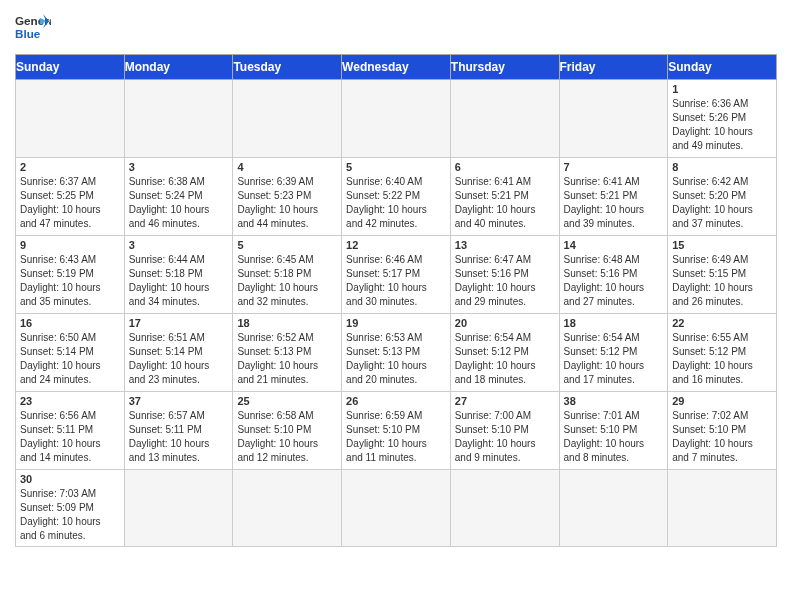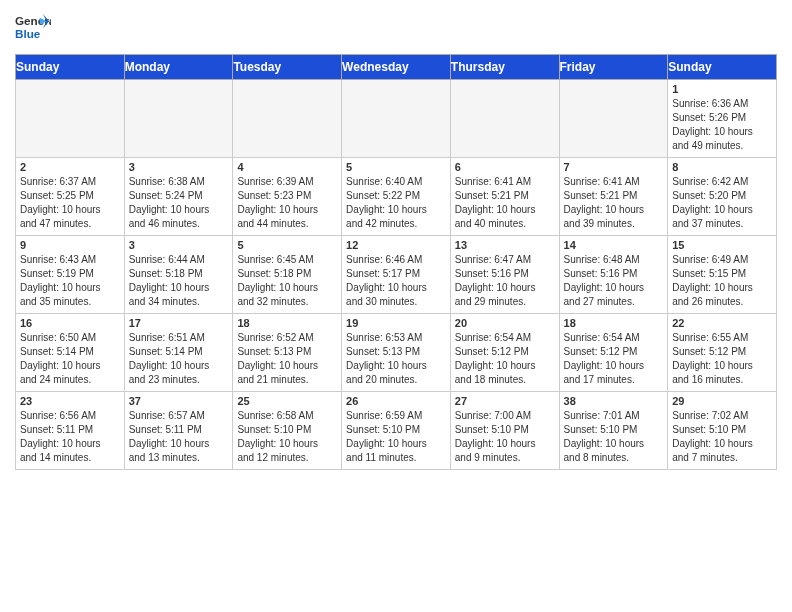--- a/index.html
+++ b/index.html
@@ -236,15 +236,27 @@
           </td>
           <td>
             <span class="day-number">38</span>
             <div class="day-info">Sunrise: 7:01 AM<br>Sunset: 5:10 PM<br>Daylight: 10 hours and 8 minutes.</div>
           </td>
           <td>
             <span class="day-number">29</span>
             <div class="day-info">Sunrise: 7:02 AM<br>Sunset: 5:10 PM<br>Daylight: 10 hours and 7 minutes.</div>
           </td>
         </tr>
+        <tr class="last-row">
+          <td>
+            <span class="day-number">30</span>
+            <div class="day-info">Sunrise: 7:03 AM<br>Sunset: 5:09 PM<br>Daylight: 10 hours and 6 minutes.</div>
+          </td>
+          <td class="empty"></td>
+          <td class="empty"></td>
+          <td class="empty"></td>
+          <td class="empty"></td>
+          <td class="empty"></td>
+          <td class="empty"></td>
+        </tr>
       </tbody>
   </table>
 </div>
 
 </body></html>

